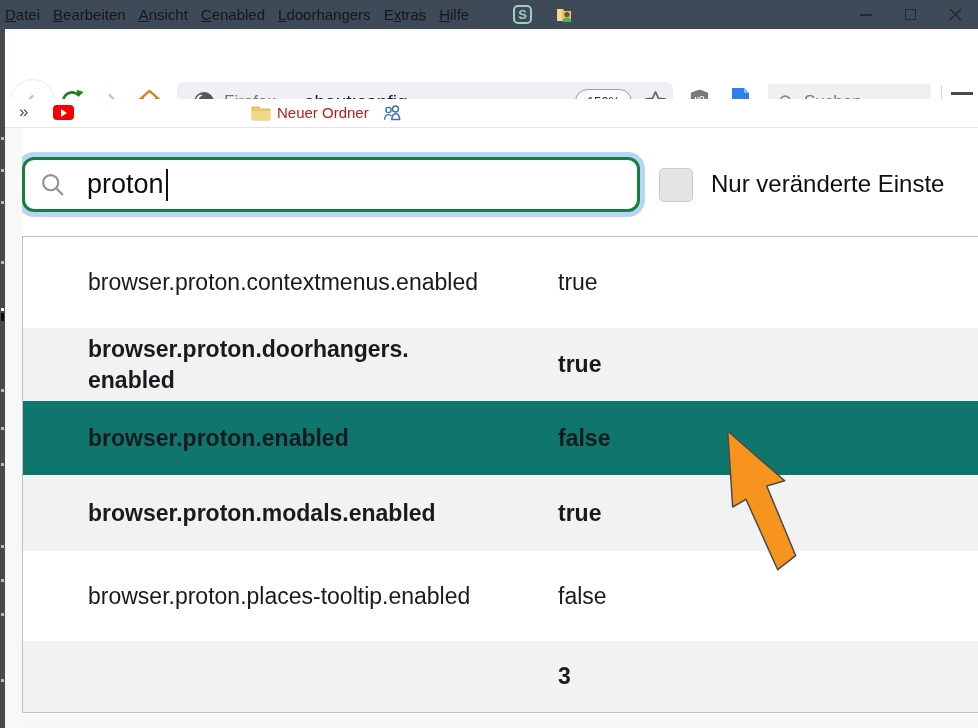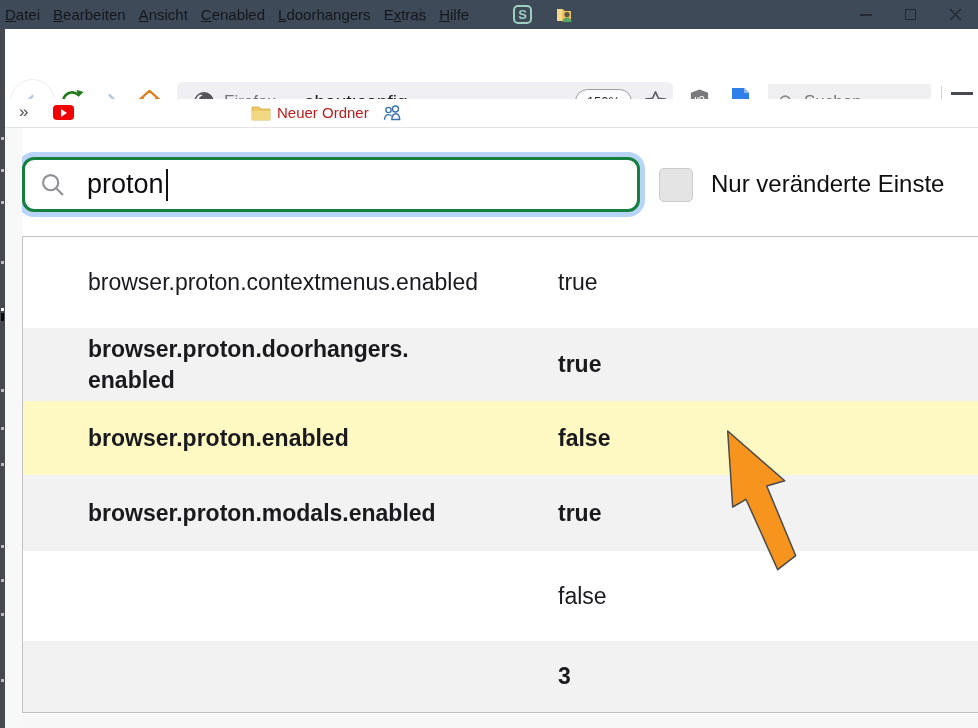--- a/index.html
+++ b/index.html
@@ -63,21 +63,21 @@
   .caret { display:inline-block; width:2px; height:32px; background:#111; margin-left:2px; vertical-align:-6px; }
   .checkbox { position:absolute; left:659px; top:168px; width:34px; height:34px; background:#e4e4e4;
               border:1px solid #cccccc; border-radius:5px; }
   .cb-label { position:absolute; left:711px; top:170px; width:267px; font-size:24px; color:#0f0f0f;
               white-space:nowrap; overflow:hidden; }
 
   .preftable { position:absolute; left:22px; top:236px; width:956px; height:477px;
                border:1px solid #c2c2c4; border-right:none; background:#fff; }
   .prefrow { position:relative; display:flex; align-items:center; font-size:23px; color:#1a1a1e; background:#fff; }
   .prefrow.stripe { background:#f2f2f2;font-weight:bold; }
-  .prefrow.selected { background:#fef9c3; }
+  .prefrow.selected { background:#0f766e; }
   .prefrow.modified { font-weight:bold; }
   .pref-name { margin-left:65px; width:398px; line-height:31px; }
   .pref-value { position:absolute; left:535px; }
   .h0{height:91px;} .h1{height:73px;} .h2{height:74px;} .h3{height:76px;} .h4{height:90px;} .h5{height:71px;}
 
   .belowtable { position:absolute; left:5px; top:714px; width:973px; height:14px; background:#f7f7f7; }
 
   .arrow-overlay { position:absolute; left:718px; top:424px; }
 
   svg { display:block; }
@@ -241,20 +241,21 @@
   </div>
   <div class="prefrow h2 modified selected">
     <div class="pref-name">browser.​proton.​enabled</div>
     <div class="pref-value">false</div>
   </div>
   <div class="prefrow stripe h3">
     <div class="pref-name">browser.​proton.​modals.​enabled</div>
     <div class="pref-value">true</div>
   </div>
   <div class="prefrow h4">
+    <div class="pref-name">browser.​proton.​places-tooltip.​enabled</div>
     <div class="pref-value">false</div>
   </div>
   <div class="prefrow stripe h5 modified">
     <div class="pref-value">3</div>
   </div>
 </div>
 
 <div class="belowtable"></div>
 <div class="leftgap"></div>
 <div class="leftstrip">

